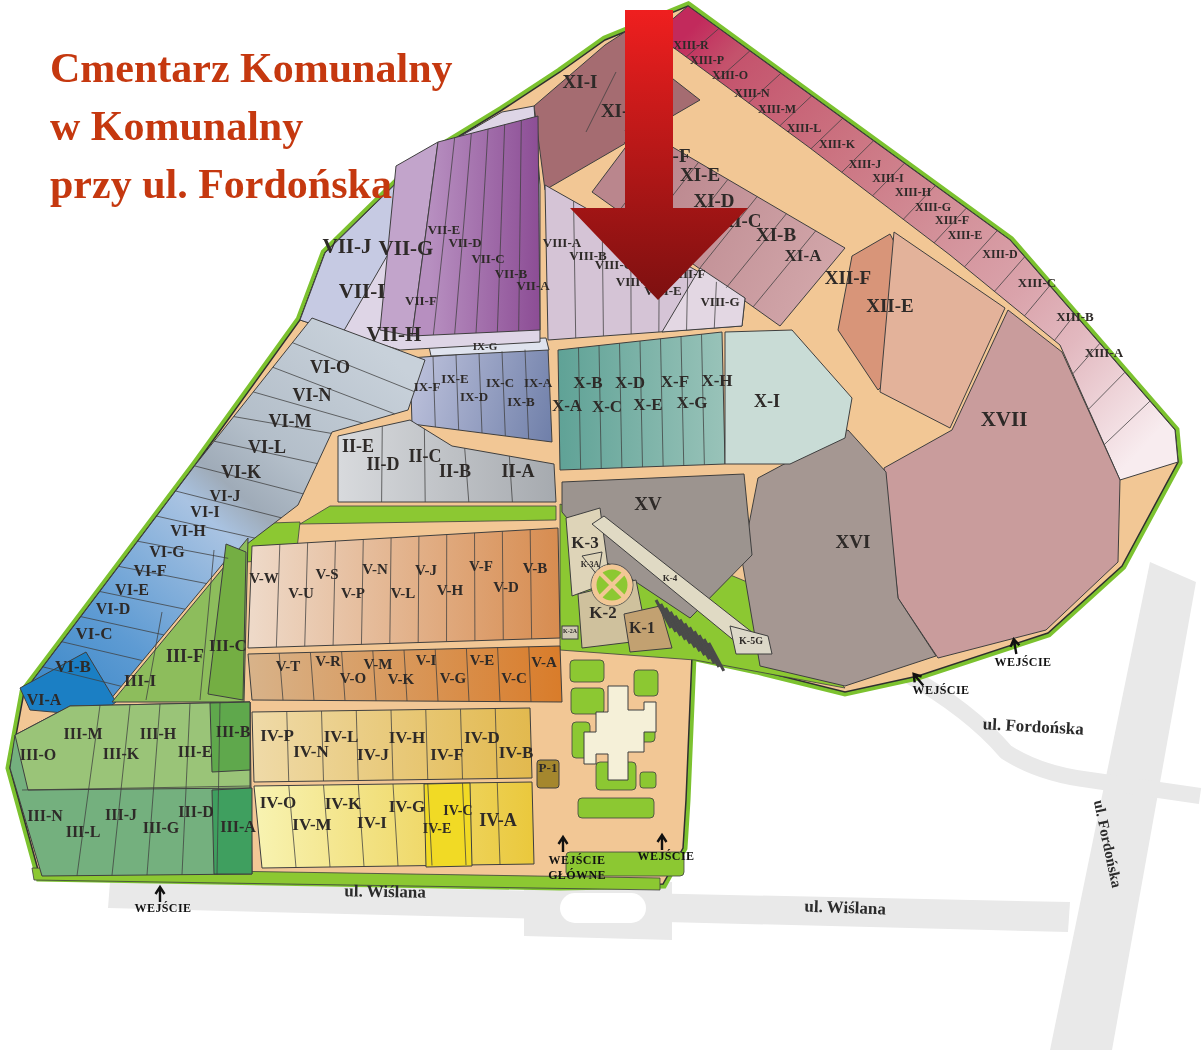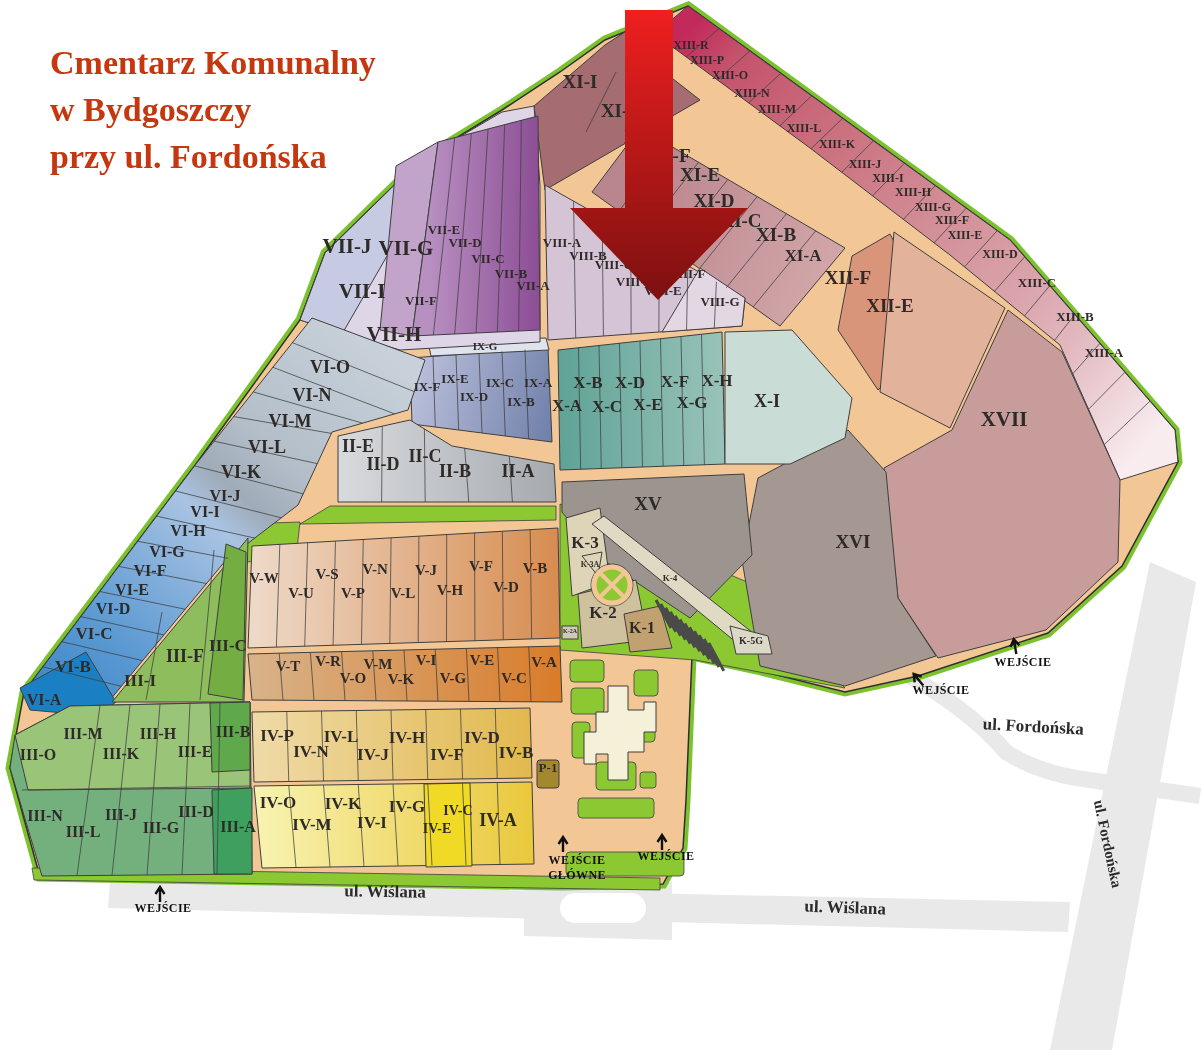--- a/index.html
+++ b/index.html
@@ -1,19 +1,19 @@
 <!DOCTYPE html>
 <html><head>
 <meta charset="utf-8">
 <style>
   html,body{margin:0;padding:0;background:#fff;}
   .stage{position:relative;width:1202px;height:1050px;background:#fff;overflow:hidden;
          font-family:"Liberation Serif",serif;}
   svg{display:block}
-  .title{position:absolute;left:50px;top:40px;font-weight:700;font-size:34px;line-height:1.38;
+  .title{position:absolute;left:50px;top:40px;font-weight:700;font-size:42px;line-height:1.38;
          font-family:"Liberation Serif",serif;}
   .title div{white-space:nowrap;}
 </style>
 </head>
 <body>
 
 <div class="stage">
 <svg id="map" width="1202" height="1050" viewBox="0 0 1202 1050" xmlns="http://www.w3.org/2000/svg">
   <defs id="grad-defs">
         <linearGradient id="gXIII" gradientUnits="userSpaceOnUse" x1="700" y1="20" x2="1150" y2="440">
@@ -445,16 +445,16 @@
         <path d="M662,850 L662,836 M657.5,842 L662,835 L666.5,842" stroke="#111111" stroke-width="2.4" fill="none" transform="rotate(0 662 848)"></path>
         <text x="941" y="694" text-anchor="middle" font-size="12" font-weight="700" letter-spacing="0.4" font-family="&quot;Liberation Serif&quot;, serif" fill="#111111">WEJŚCIE</text>
         <path d="M922,686 L922,672 M917.5,678 L922,671 L926.5,678" stroke="#111111" stroke-width="2.4" fill="none" transform="rotate(-40 922 684)"></path>
         <text x="1023" y="666" text-anchor="middle" font-size="12" font-weight="700" letter-spacing="0.4" font-family="&quot;Liberation Serif&quot;, serif" fill="#111111">WEJŚCIE</text>
         <path d="M1016,654 L1016,640 M1011.5,646 L1016,639 L1020.5,646" stroke="#111111" stroke-width="2.4" fill="none" transform="rotate(-10 1016 652)"></path>
       </g>
 </svg>
 
 <div class="title" style="color: rgb(197, 56, 15);">
   <div>Cmentarz Komunalny</div>
-  <div>w Bydgoszczy</div>
+  <div>w Komunalny</div>
   <div>przy ul. Fordońska</div>
 </div>
 </div>
 
 </body></html>

